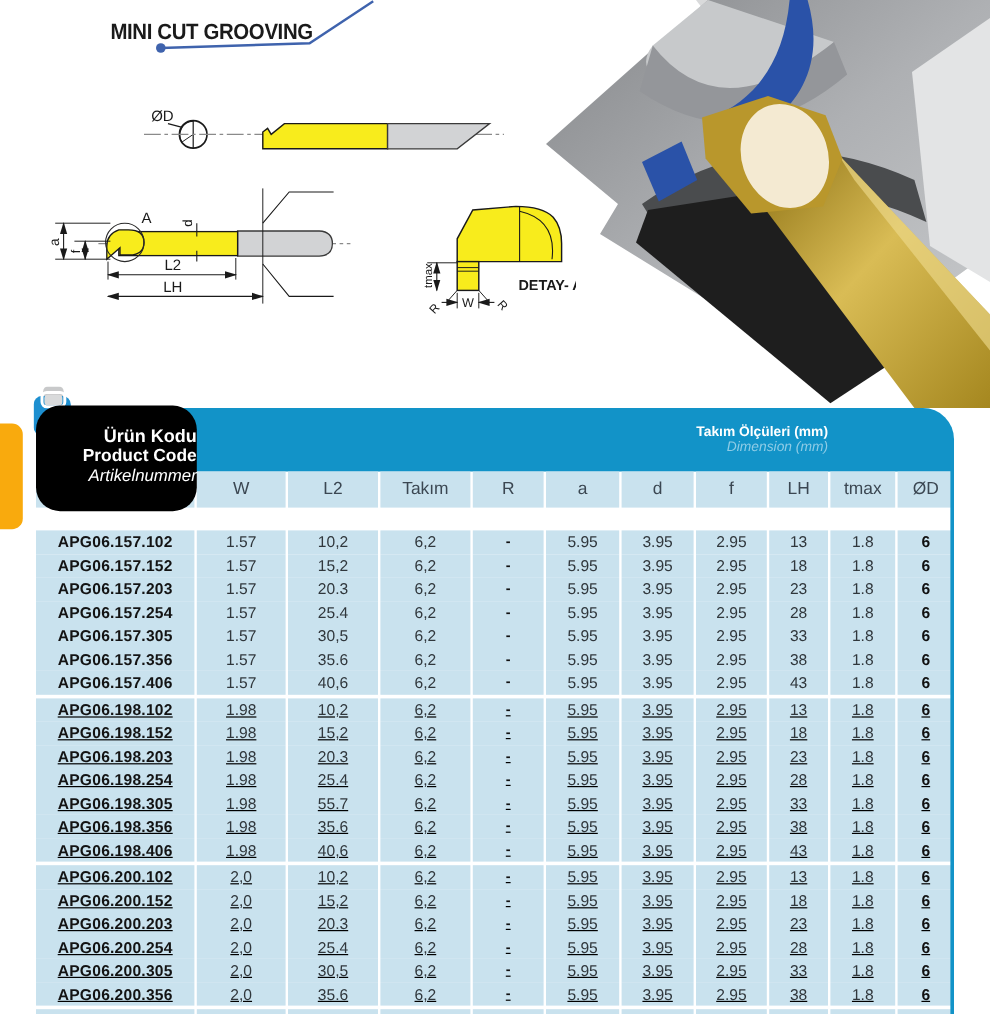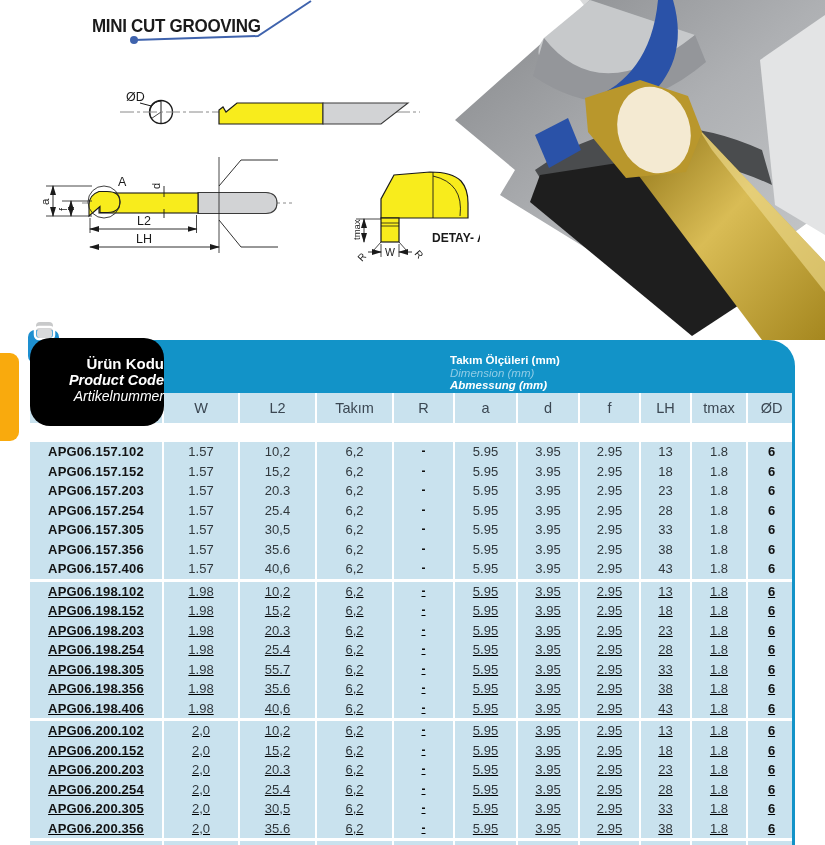--- a/index.html
+++ b/index.html
@@ -6,40 +6,40 @@
   body{width:825px;height:845px;position:relative;overflow:hidden;
        font-family:"Liberation Sans", sans-serif;-webkit-font-smoothing:antialiased;}
   .abs{position:absolute;}
   
   #page-title{left:92px;top:17px;font-size:17px;font-weight:700;letter-spacing:-0.3px;
               color:#1a1a1a;transform:scaleY(1.08);white-space:nowrap;}
   
   #table-wrap{left:30px;top:338px;width:765px;height:507px;}
   #dim-bar{left:120px;top:2px;width:645px;height:53px;background:#1293c8;
            border-radius:0 26px 0 0;}
-  #dim-text{left:300px;top:14px;width:240px;text-align:left;color:#fff;
+  #dim-text{left:300px;top:14px;width:240px;text-align:right;color:#fff;
             font-size:11.5px;line-height:12.5px;}
   #dim-text .tr{font-weight:700;}
   #dim-text .en{font-style:italic;color:#8fcce6;}
   #dim-text .de{font-style:italic;font-weight:700;}
   .trow{display:grid;grid-template-columns:132px 74px 75px 75px 59px 61px 60px 59px 49px 54px 47px;
         column-gap:2px;height:19.5px;line-height:19.5px;}
   .tcell{background:#c9e2ee;text-align:center;font-size:13px;color:#30373c;overflow:hidden;}
   .tcell.code{font-weight:700;color:#131313;font-size:13px;letter-spacing:0.2px;}
   .tcell.r{font-weight:700;font-size:12px;color:#111;}
   .tcell.od{font-weight:700;color:#111;}
   #col-header{position:absolute;left:0;top:55px;width:765px;}
   #col-header .tcell{height:30px;line-height:30px;font-size:14.5px;color:#3b4752;}
   #table-body{position:absolute;left:0;top:104px;width:765px;}
   .tgroup + .tgroup{margin-top:3px;text-decoration:underline;}
   #cut-row{margin-top:3px;}
   #teal-box{left:0;top:0;width:134px;height:88px;background:#000000;border-radius:20px;
             color:#fff;text-align:right;padding-top:18px;box-sizing:border-box;line-height:16px;}
   #teal-box .l1{font-weight:700;font-size:15px;}
-  #teal-box .l2{font-weight:700;font-style:italic;font-size:14.5px;}
+  #teal-box .l2{font-weight:700;font-size:14.5px;}
   #teal-box .l3{font-style:italic;font-size:14px;}
   #right-border{left:792px;top:390px;width:3px;height:455px;background:#1293c8;}
   
   #orange-tab{left:0;top:353px;width:19px;height:88px;background:#f9aa0d;
               border-radius:0 9px 9px 0;}
   #bookmark-icon{left:28px;top:322px;width:34px;height:44px;}
   svg text{font-family:"Liberation Sans", sans-serif;}
 </style>
 </head>
 <body>
@@ -173,21 +173,20 @@
   <rect x="0" y="8" width="31" height="33" rx="7" fill="#1d8fd0"></rect>
   <rect x="7" y="5" width="19" height="12" rx="4" fill="none" stroke="#fff" stroke-width="2.5"></rect>
   <rect x="9" y="7" width="15" height="9" rx="3" fill="#d9dadb"></rect>
 </svg>
 
 <div class="abs" id="table-wrap">
   <div class="abs" id="dim-bar">
     <div class="abs" id="dim-text">
       <div class="tr">Takım Ölçüleri (mm)</div>
       <div class="en">Dimension (mm)</div>
-      <div class="de">Abmessung (mm)</div>
     </div>
   </div>
 
   <div class="trow" id="col-header">
       <div class="tcell"></div>
       <div class="tcell">W</div>
       <div class="tcell">L2</div>
       <div class="tcell">Takım</div>
       <div class="tcell">R</div>
       <div class="tcell">a</div>

